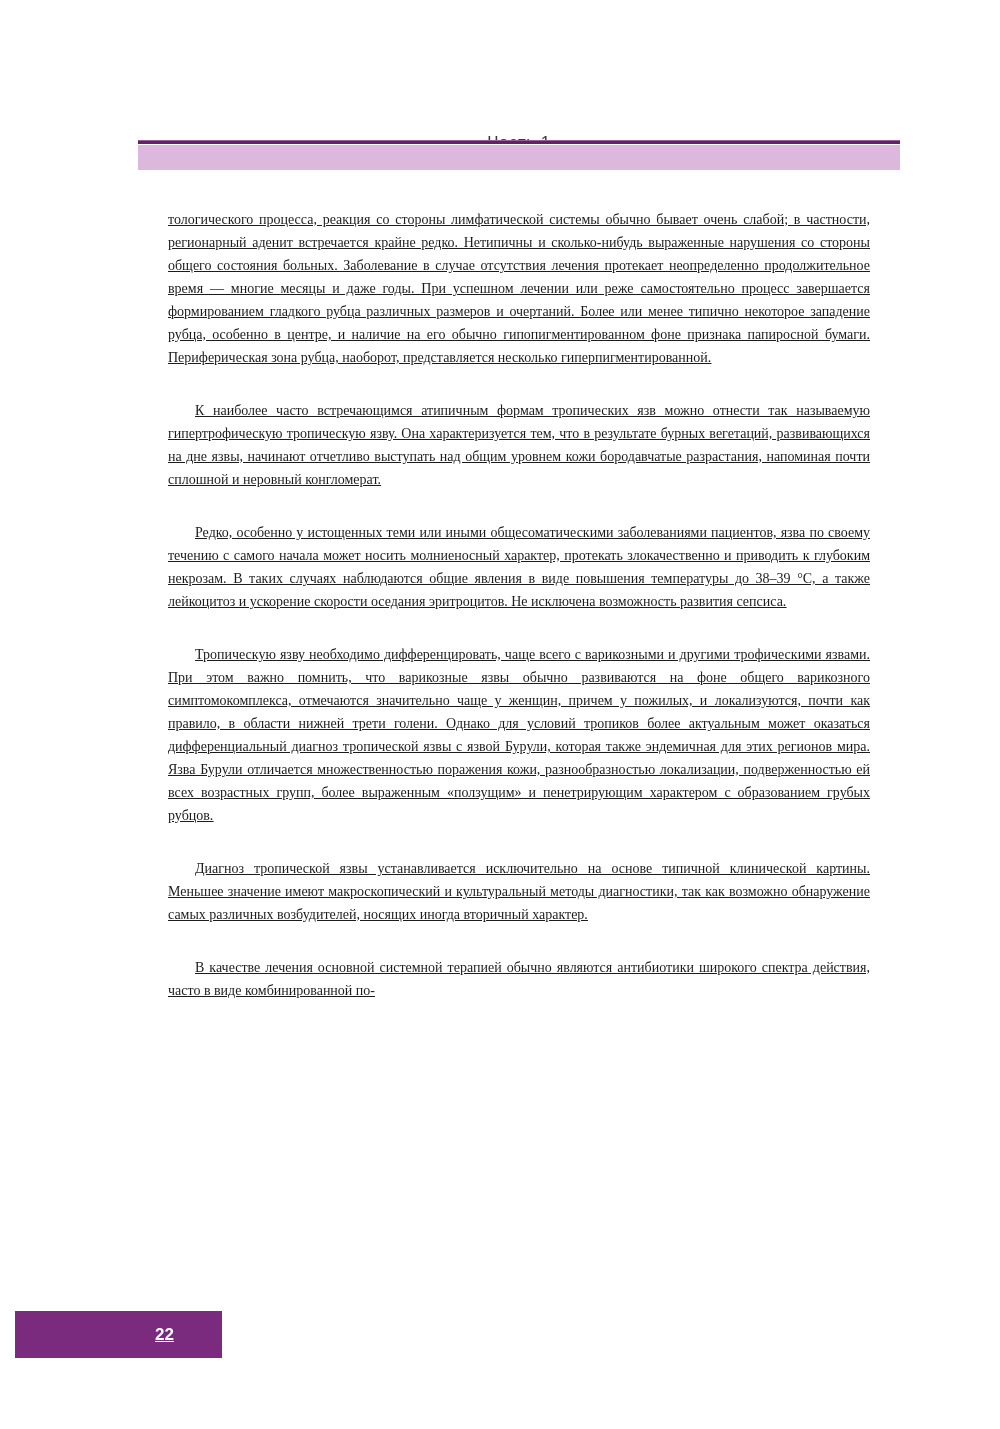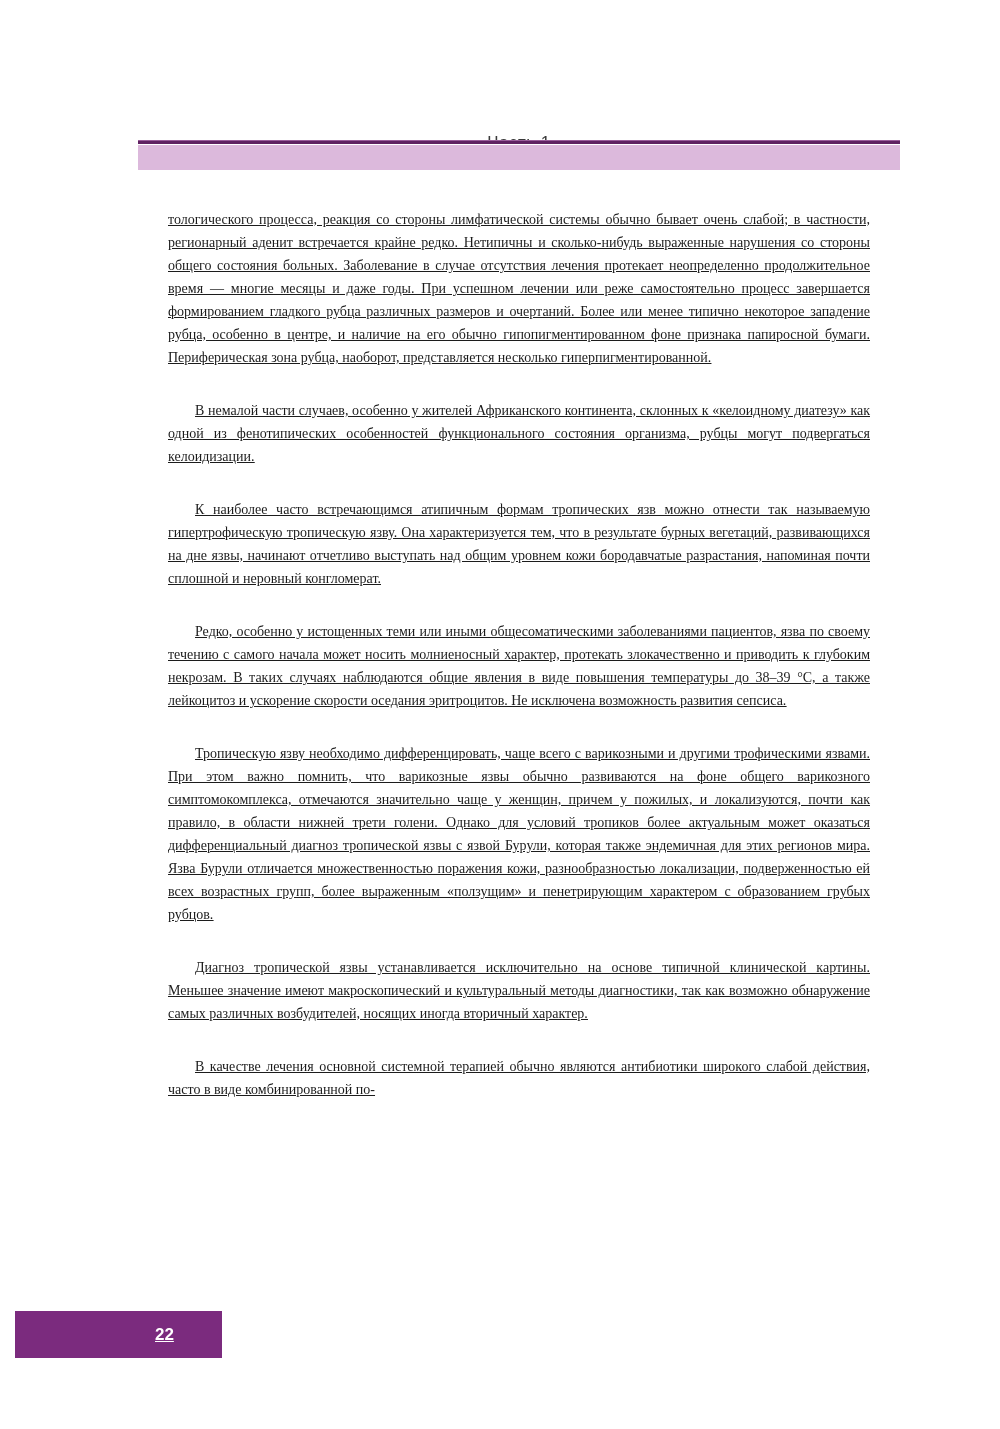--- a/index.html
+++ b/index.html
@@ -89,25 +89,24 @@
 <div class="page">
 
   <div class="running-head">
     <span>Часть 1</span>
   </div>
 
   <div class="header-rule"></div>
 
   <div class="text-block">
     <p class="no-indent">тологического процесса, реакция со стороны лимфатической системы обычно бывает очень слабой; в частности, регионарный аденит встречается крайне редко. Нетипичны и сколько-нибудь выраженные нарушения со стороны общего состояния больных. Заболевание в случае отсутствия лечения протекает неопределенно продолжительное время — многие месяцы и даже годы. При успешном лечении или реже самостоятельно процесс завершается формированием гладкого рубца различных размеров и очертаний. Более или менее типично некоторое западение рубца, особенно в центре, и наличие на его обычно гипопигментированном фоне признака папиросной бумаги. Периферическая зона рубца, наоборот, представляется несколько гиперпигментированной.</p>
-    <p>В немалой части случаев, особенно у жителей Африканского континента, склонных к «келоидному диатезу» как одной из фенотипических особенностей функционального состояния организма, рубцы могут подвергаться келоидизации.</p>
     <p>К наиболее часто встречающимся атипичным формам тропических язв можно отнести так называемую гипертрофическую тропическую язву. Она характеризуется тем, что в результате бурных вегетаций, развивающихся на дне язвы, начинают отчетливо выступать над общим уровнем кожи бородавчатые разрастания, напоминая почти сплошной и неровный конгломерат.</p>
     <p>Редко, особенно у истощенных теми или иными общесоматическими заболеваниями пациентов, язва по своему течению с самого начала может носить молниеносный характер, протекать злокачественно и приводить к глубоким некрозам. В таких случаях наблюдаются общие явления в виде повышения температуры до 38–39 °С, а также лейкоцитоз и ускорение скорости оседания эритроцитов. Не исключена возможность развития сепсиса.</p>
     <p>Тропическую язву необходимо дифференцировать, чаще всего с варикозными и другими трофическими язвами. При этом важно помнить, что варикозные язвы обычно развиваются на фоне общего варикозного симптомокомплекса, отмечаются значительно чаще у женщин, причем у пожилых, и локализуются, почти как правило, в области нижней трети голени. Однако для условий тропиков более актуальным может оказаться дифференциальный диагноз тропической язвы с язвой Бурули, которая также эндемичная для этих регионов мира. Язва Бурули отличается множественностью поражения кожи, разнообразностью локализации, подверженностью ей всех возрастных групп, более выраженным «ползущим» и пенетрирующим характером с образованием грубых рубцов.</p>
     <p>Диагноз тропической язвы устанавливается исключительно на основе типичной клинической картины. Меньшее значение имеют макроскопический и культуральный методы диагностики, так как возможно обнаружение самых различных возбудителей, носящих иногда вторичный характер.</p>
-    <p>В качестве лечения основной системной терапией обычно являются антибиотики широкого слабой действия, часто в виде комбинированной по-</p>
+    <p>В качестве лечения основной системной терапией обычно являются антибиотики широкого спектра действия, часто в виде комбинированной по-</p>
   </div>
 
   <div class="page-number-bar">
     <span class="page-number">22</span>
   </div>
 
 </div>
 
 </body></html>

